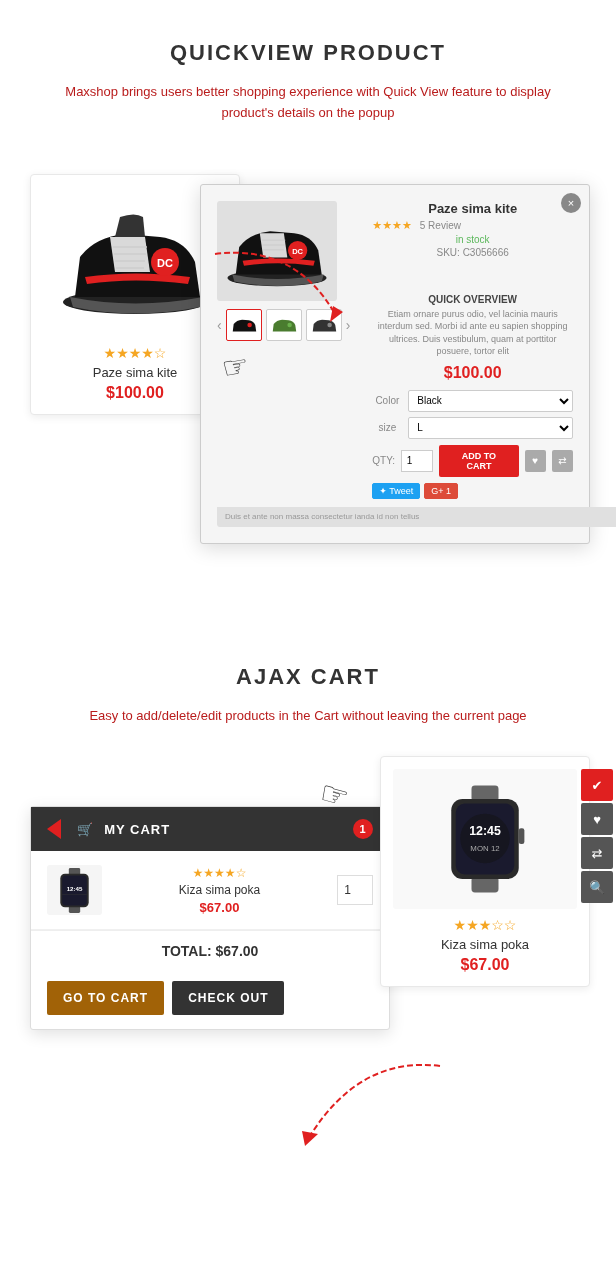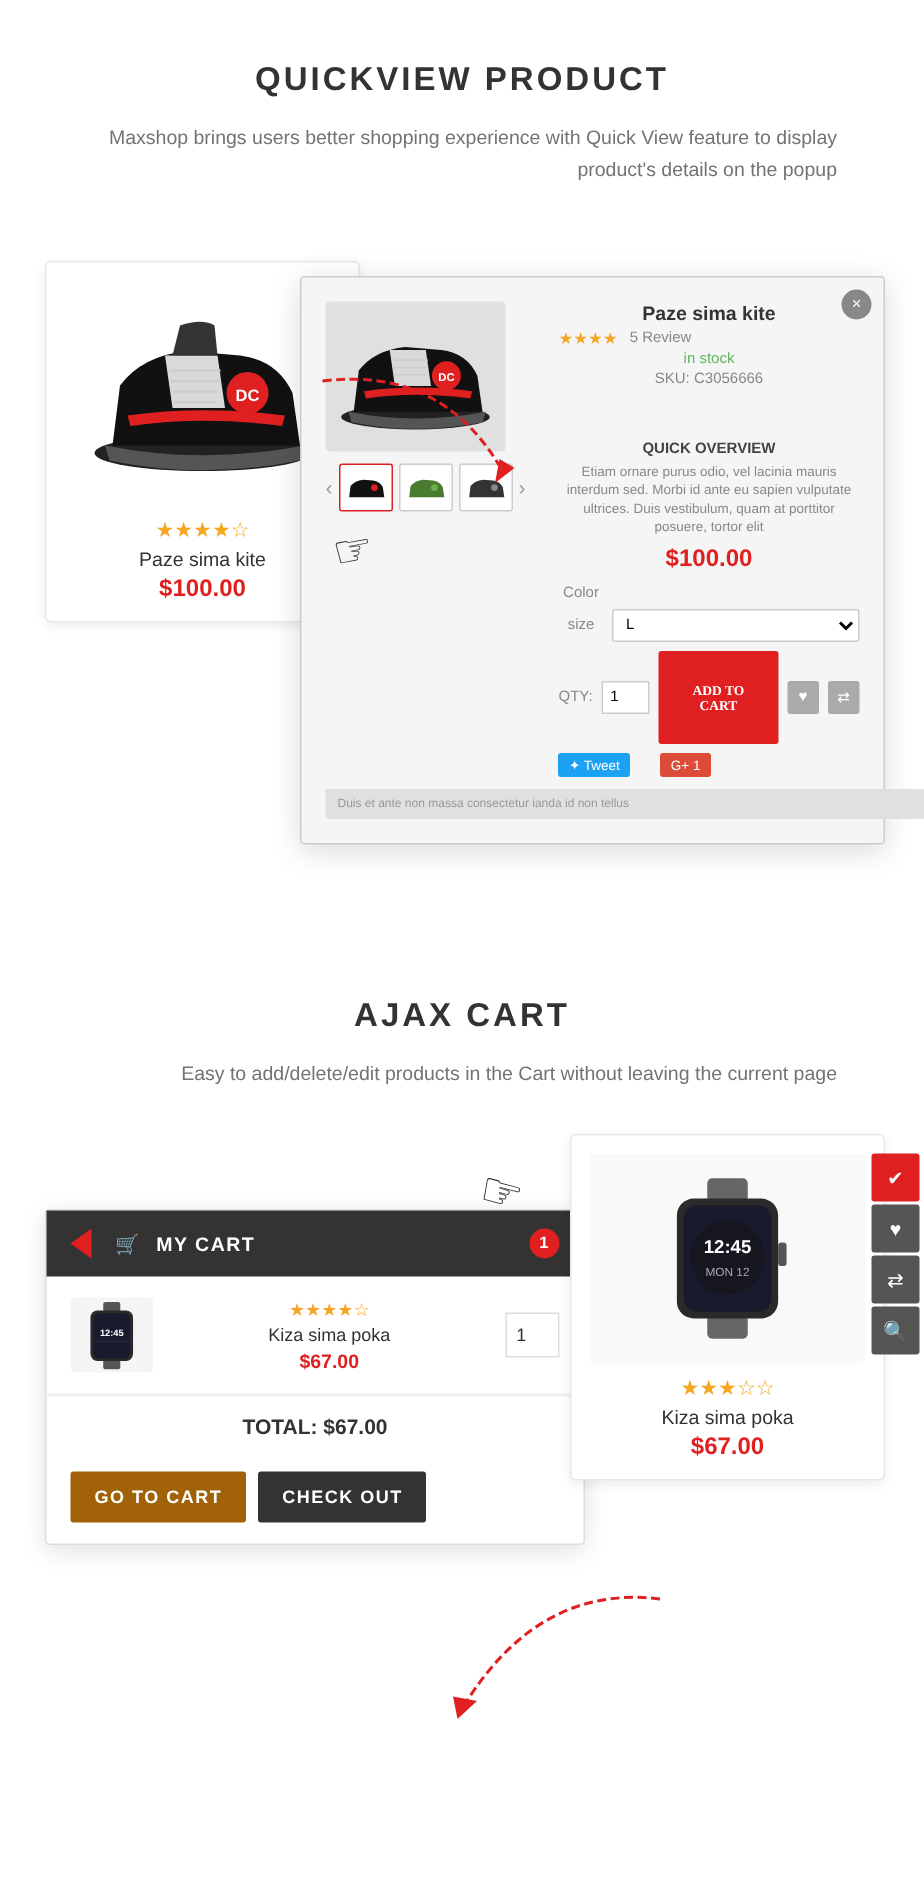--- a/index.html
+++ b/index.html
@@ -18,25 +18,24 @@
     .section-title {
       font-size: 22px;
       font-weight: 700;
       letter-spacing: 2px;
       text-transform: uppercase;
       color: #333;
       margin-bottom: 16px;
     }
     .section-desc {
       font-size: 13px;
-      color: #737373;
+      color: #b91c1c;
       line-height: 1.6;
       max-width: 500px;
       margin: 0 auto 30px;
-      text-align: right;
     }
 
     
     .quickview-illustration {
       position: relative;
       width: 560px;
       height: 420px;
       margin: 0 auto;
     }
 
@@ -210,42 +209,41 @@
       height: 22px;
       border: 1px solid #ccc;
       text-align: center;
       font-size: 10px;
     }
     .popup-add-btn {
       background: #e02020;
       color: #fff;
       font-size: 9px;
       font-weight: 700;
-      padding: 21px 10px;
+      padding: 6px 10px;
       border-radius: 2px;
       border: none;
       cursor: pointer;
-      font-family: Liberation Serif, serif;
     }
     .popup-icon-btn {
       width: 22px;
       height: 22px;
       background: #aaa;
       color: #fff;
       border: none;
       border-radius: 2px;
       font-size: 10px;
       cursor: pointer;
       display: flex;
       align-items: center;
       justify-content: center;
     }
     .popup-social {
       display: flex;
-      gap: 20px;
+      gap: 4px;
       margin-top: 6px;
     }
     .social-btn {
       font-size: 9px;
       padding: 2px 6px;
       border-radius: 2px;
       border: 1px solid #ccc;
       cursor: pointer;
       background: #fff;
     }
@@ -517,24 +515,27 @@
 
         <div class="popup-right">
           <div class="popup-product-name">Paze sima kite</div>
           <div style="display:flex;align-items:center;gap:4px;margin-bottom:2px;">
             <span class="popup-stars">★★★★</span>
             <span class="popup-review">5 Review</span>
           </div>
           <div class="popup-instock">in stock</div>
           <div class="popup-sku">SKU: C3056666</div>
           <div class="popup-overview-title">QUICK OVERVIEW</div>
-          <div class="popup-overview-text">Etiam ornare purus odio, vel lacinia mauris interdum sed. Morbi id ante eu sapien vulputate ultrices. Duis vestibulum, quam at porttitor posuere, tortor elit</div>
+          <div class="popup-overview-text">Etiam ornare purus odio, vel lacinia mauris interdum sed. Morbi id ante eu sapien shopping ultrices. Duis vestibulum, quam at porttitor posuere, tortor elit</div>
           <div class="popup-price">$100.00</div>
           <div class="popup-row">
             <label>Color</label>
+            <select class="popup-select">
+              <option>Black</option>
+            </select>
           </div>
           <div class="popup-row">
             <label>size</label>
             <select class="popup-select">
               <option>L</option>
             </select>
           </div>
           <div class="popup-qty-row">
             <span class="popup-qty-label">QTY:</span>
             <input class="popup-qty-input" type="number" value="1" style="">

